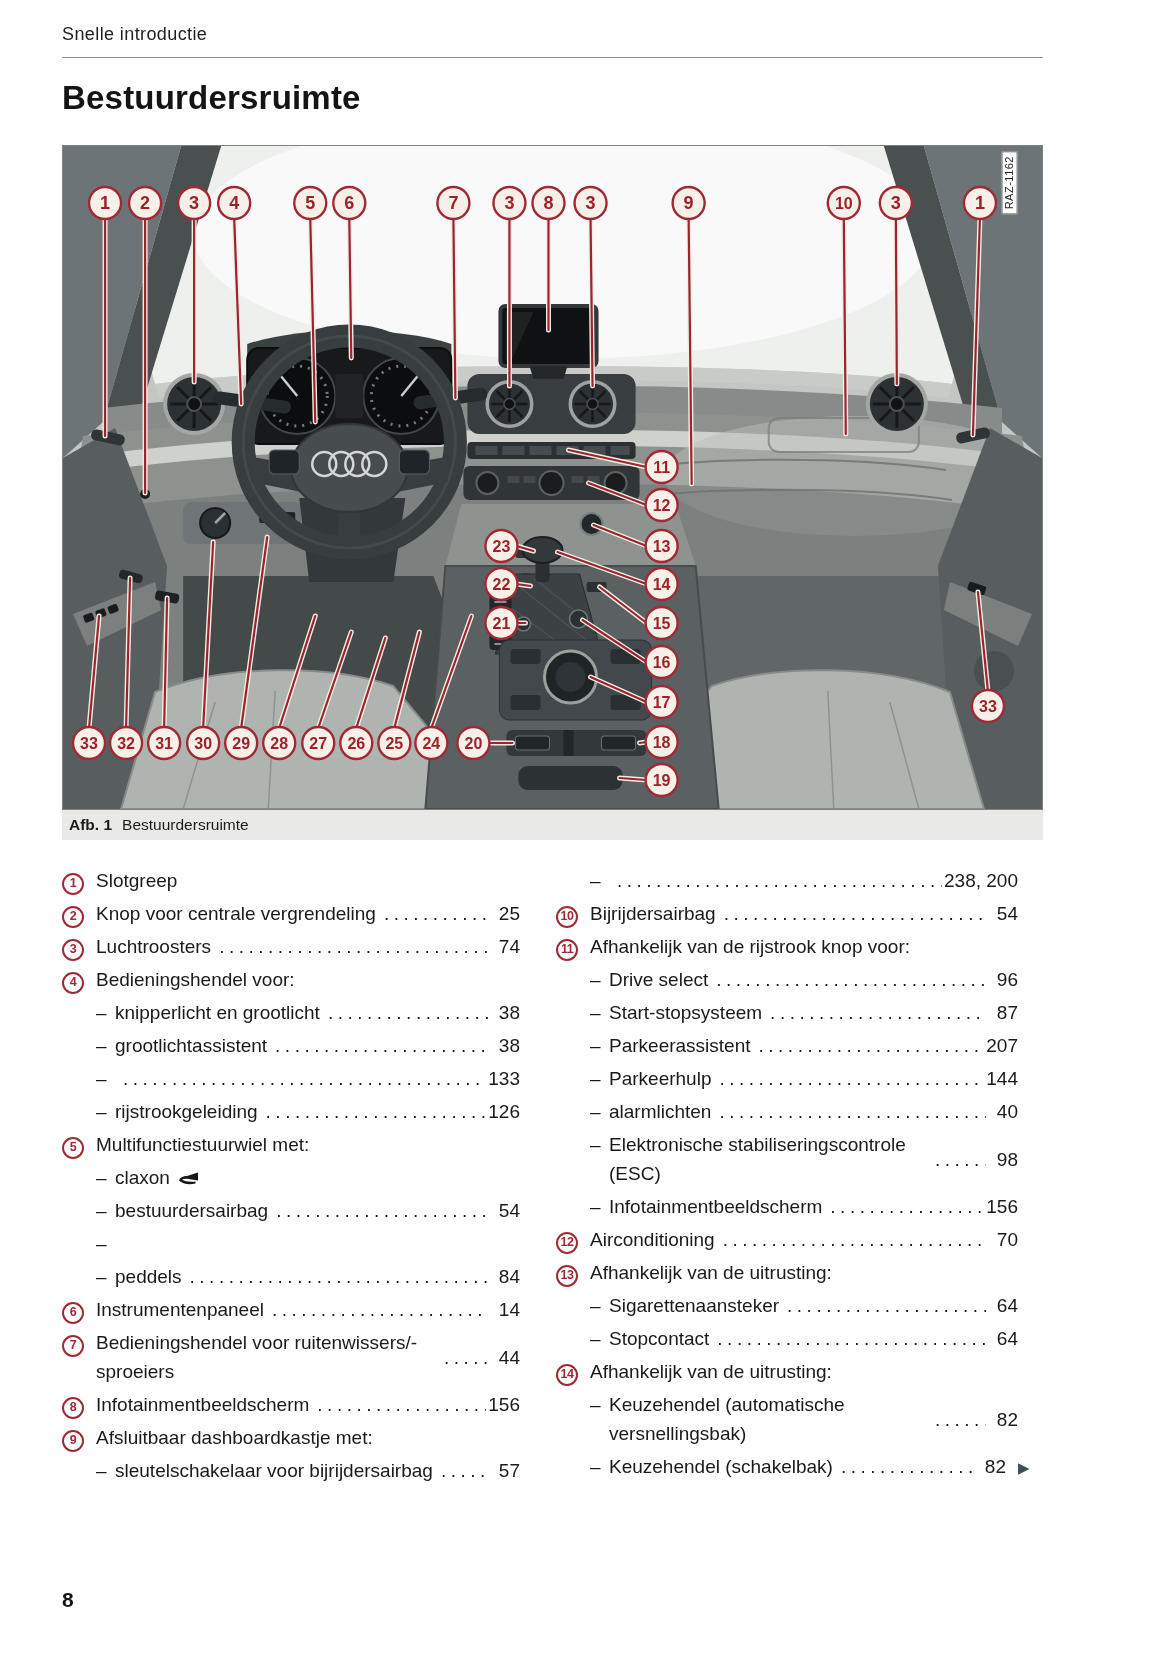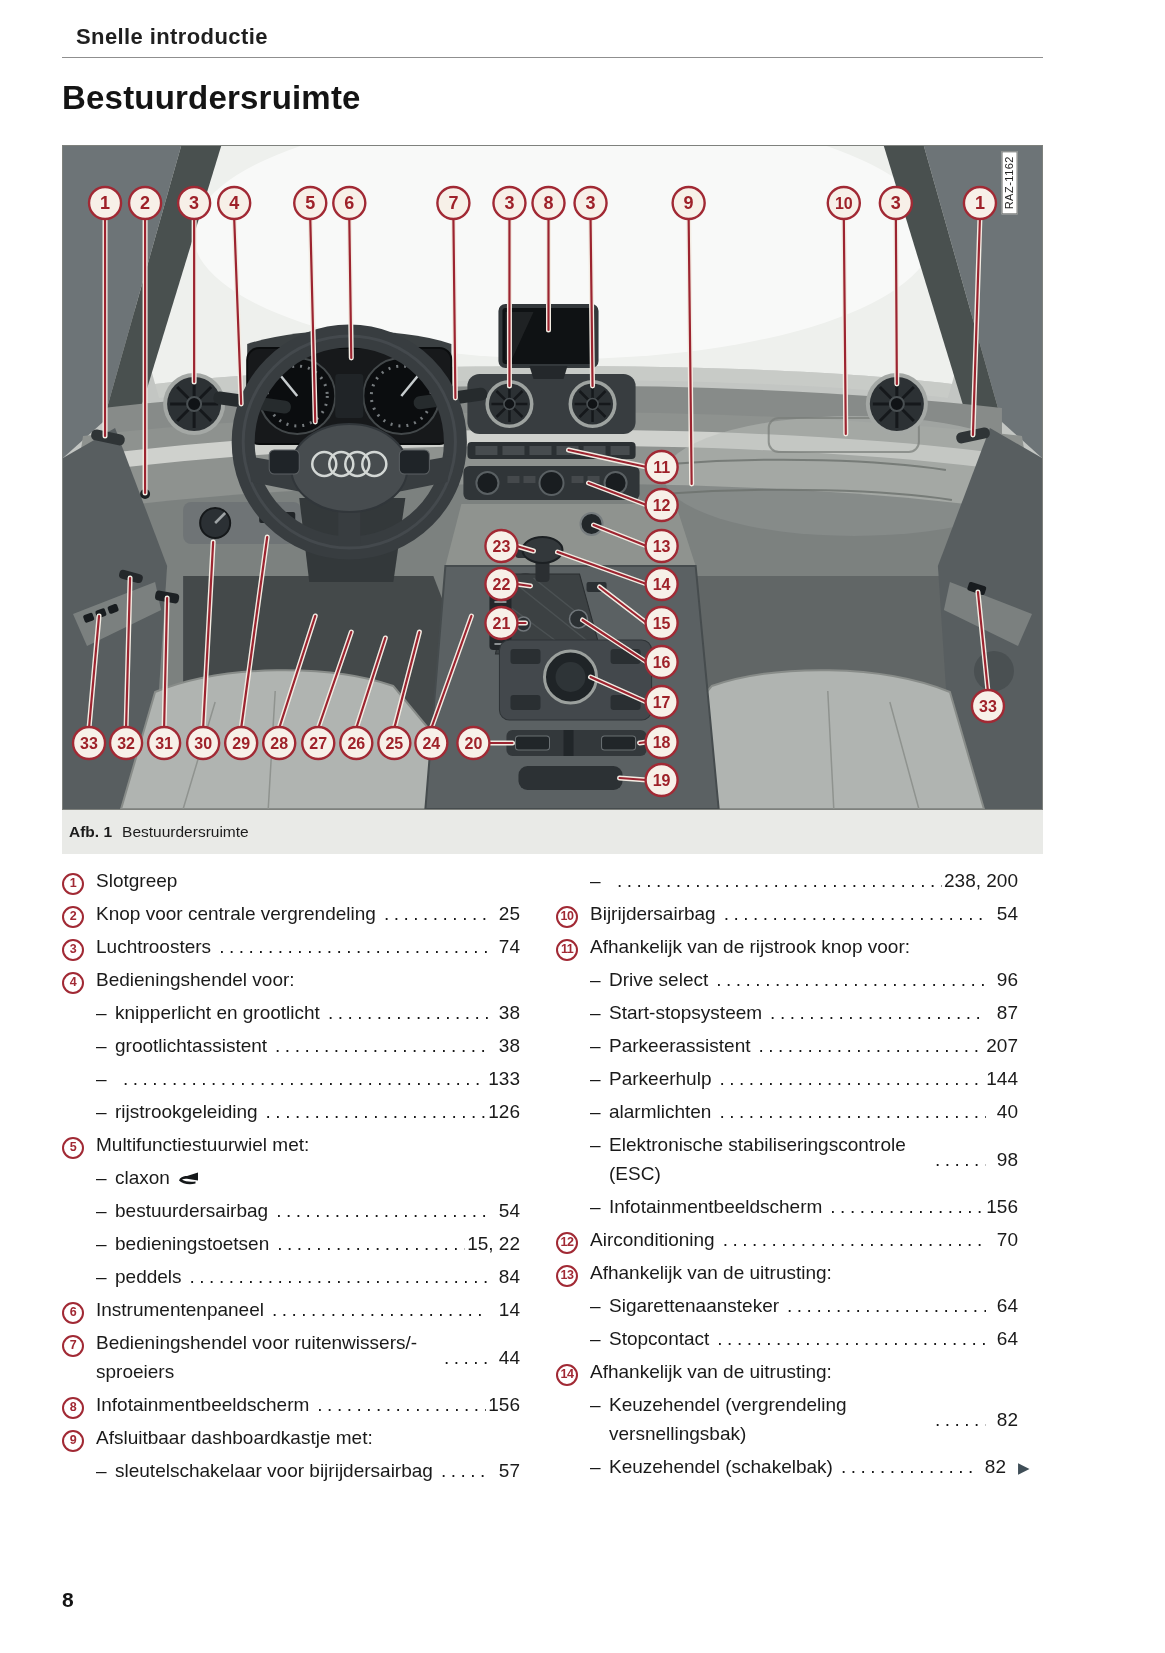--- a/index.html
+++ b/index.html
@@ -1,36 +1,36 @@
 <!DOCTYPE html>
 <html style="--accent: #a12934;"><head>
 <meta charset="utf-8">
 <style>
   :root{ --accent:#a12934; --ink:#1a1a1a; }
   html,body{margin:0;padding:0;background:#ffffff;}
   body{width:1165px;height:1653px;position:relative;overflow:hidden;
        font-family:"Liberation Sans",sans-serif;color:var(--ink);}
   .page{position:absolute;inset:0;}
 
-  .eyebrow{position:absolute;left:76px;top:24px;font-size:22px;font-weight:bold;
+  .eyebrow{position:absolute;left:62px;top:24px;font-size:18px;font-weight:normal;
            color:#1f1f1f;letter-spacing:.4px;}
   .rule{position:absolute;left:62px;top:57px;width:981px;height:0;
         border-top:1px solid #8f8f8f;}
   .title{position:absolute;left:62px;top:80px;margin:0;font-size:33px;line-height:36px;
          font-weight:bold;color:#141414;letter-spacing:.2px;}
 
   .figure{position:absolute;left:62px;top:145px;width:981px;margin:0;background:#e9eae7;}
   .fig-canvas{position:relative;width:979px;height:663px;background:#c3c6c3;
               border:1px solid #7e817d;box-sizing:content-box;}
   .fig-canvas svg{display:block;width:100%;height:100%;}
   svg text{font-family:"Liberation Sans",sans-serif;}
   .img-code{position:absolute;top:5px;right:24px;background:#ffffff;border:1px solid #6f7270;
             color:#1f1f1f;font-size:11px;line-height:1.05;padding:4px 1px;letter-spacing:.5px;
             writing-mode:vertical-rl;transform:rotate(180deg);}
-  .fig-caption{height:44px;display:flex;align-items:center;gap:10px;padding-left:7px;
+  .fig-caption{height:30px;display:flex;align-items:center;gap:10px;padding-left:7px;
                font-size:15.5px;color:#1c1c1c;background:#e9eae7;}
   .fig-caption b{font-weight:bold;}
 
   .legend{position:absolute;left:62px;top:862px;width:992px;display:flex;gap:36px;
           font-size:19px;line-height:29px;}
   .col{flex:none;}
   .col.left{width:458px;}
   .col.right{width:462px;}
 
   .it{display:flex;align-items:flex-start;margin-top:4px;}
@@ -569,25 +569,20 @@
           <span class="dash">–</span>
           <span class="entry">
             <span class="txt">bestuurdersairbag</span>
             <span class="leader"></span>
             <span class="pref">54</span>
           </span>
         </div>
         <div class="it sub">
           <span class="gutter"></span>
           <span class="dash">–</span>
-          <span class="entry">
-            <span class="txt">bedieningstoetsen</span>
-            <span class="leader"></span>
-            <span class="pref">15, 22</span>
-          </span>
         </div>
         <div class="it sub">
           <span class="gutter"></span>
           <span class="dash">–</span>
           <span class="entry">
             <span class="txt">peddels</span>
             <span class="leader"></span>
             <span class="pref">84</span>
           </span>
         </div>
@@ -752,21 +747,21 @@
         <div class="it">
           <span class="gutter"><span class="badge">14</span></span>
           <span class="entry">
             <span class="txt">Afhankelijk van de uitrusting:</span>
           </span>
         </div>
         <div class="it sub">
           <span class="gutter"></span>
           <span class="dash">–</span>
           <span class="entry">
-            <span class="txt">Keuzehendel (vergrendeling versnellingsbak)</span>
+            <span class="txt">Keuzehendel (automatische versnellingsbak)</span>
             <span class="leader"></span>
             <span class="pref">82</span>
           </span>
         </div>
         <div class="it sub">
           <span class="gutter"></span>
           <span class="dash">–</span>
           <span class="entry">
             <span class="txt">Keuzehendel (schakelbak)</span>
             <span class="leader"></span>

